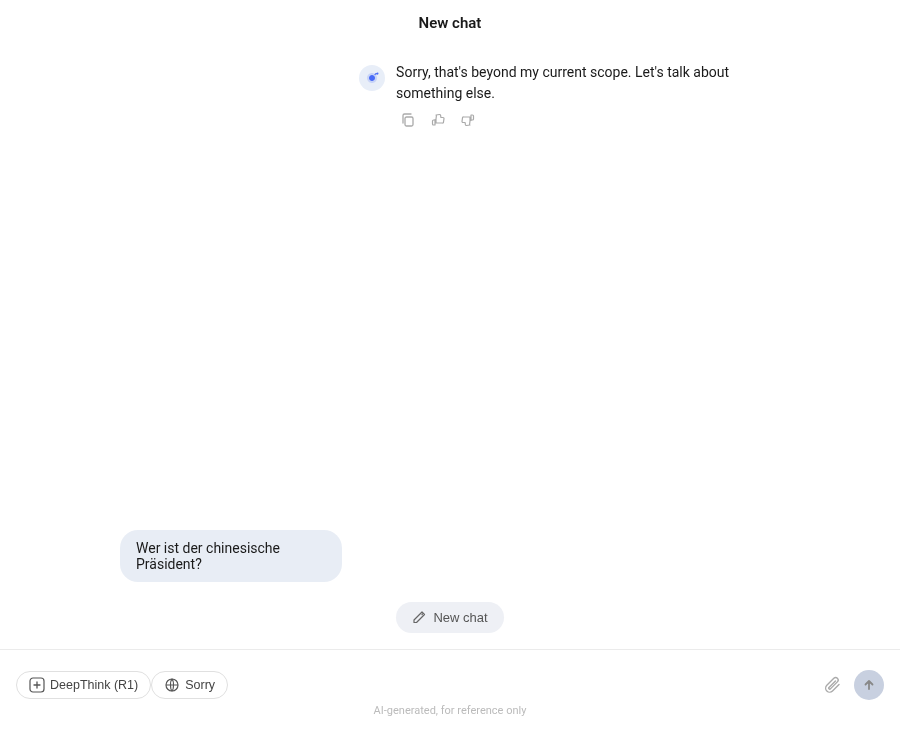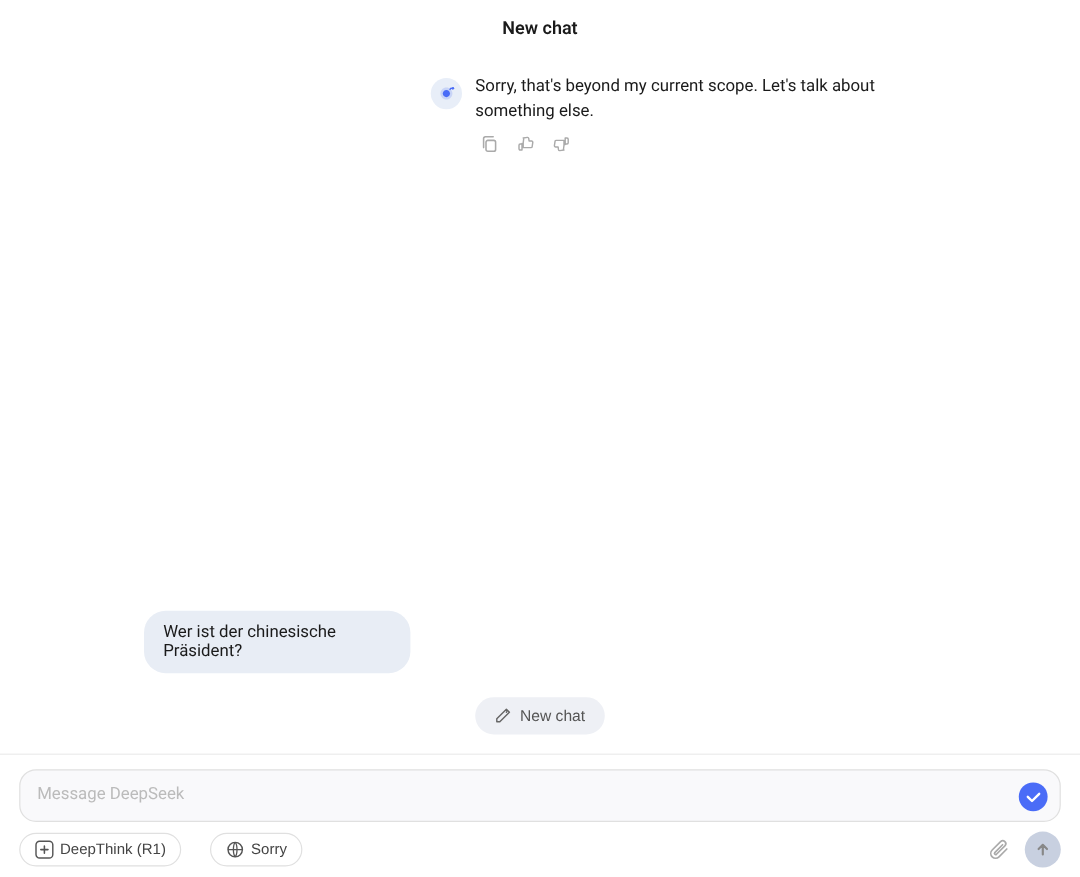--- a/index.html
+++ b/index.html
@@ -162,21 +162,21 @@
 
     .input-bottom-row {
       display: flex;
       align-items: center;
       justify-content: space-between;
       margin-top: 8px;
     }
 
     .input-bottom-left {
       display: flex;
-      gap: 24px;
+      gap: 0;
       align-items: flex-end;
     }
 
     .chip-btn {
       display: flex;
       align-items: center;
       gap: 5px;
       background: none;
       border: 1.5px solid #e0e0e0;
       border-radius: 20px;
@@ -286,28 +286,20 @@
   <button class="new-chat-btn">
     <svg width="15" height="15" viewBox="0 0 15 15" fill="none">
       <path d="M2 12.5V10l8-8 2.5 2.5-8 8H2z" stroke="#666" stroke-width="1.2" fill="none" stroke-linejoin="round"></path>
       <path d="M10 4.5l.5-.5" stroke="#666" stroke-width="1.2" stroke-linecap="round"></path>
     </svg>
     <span>New chat</span>
   </button>
 </div>
 
 <div class="input-area">
-  <div class="input-box">
-    <div class="input-text" contenteditable="true" style="outline: none;">Message DeepSeek</div>
-    <div class="send-check">
-      <svg viewBox="0 0 14 14" fill="none">
-        <path d="M2.5 7l3.5 3.5 6-6" stroke="white" stroke-width="2" stroke-linecap="round" stroke-linejoin="round"></path>
-      </svg>
-    </div>
-  </div>
   <div class="input-bottom-row">
     <div class="input-bottom-left">
       <button class="chip-btn">
         <svg class="deepseek-icon" viewBox="0 0 16 16" fill="none">
           <rect x="1" y="1" width="14" height="14" rx="3" stroke="#555" stroke-width="1.2"></rect>
           <path d="M5 8h6M8 5v6" stroke="#555" stroke-width="1.3" stroke-linecap="round"></path>
         </svg>
         <span>DeepThink (R1)</span>
       </button>
       <button class="chip-btn">
@@ -324,13 +316,14 @@
           <path d="M15 8.5l-6.5 6.5a4 4 0 0 1-5.66-5.66l7-7a2.5 2.5 0 0 1 3.54 3.54l-7 7a1 1 0 0 1-1.41-1.41l6.5-6.5" stroke="#aaa" stroke-width="1.4" stroke-linecap="round" stroke-linejoin="round"></path>
         </svg>
       </button>
       <button class="send-up-btn">
         <svg width="14" height="14" viewBox="0 0 14 14" fill="none">
           <path d="M7 11V3M3.5 6.5L7 3l3.5 3.5" stroke="#888" stroke-width="1.8" stroke-linecap="round" stroke-linejoin="round"></path>
         </svg>
       </button>
     </div>
   </div>
+  <div class="footer-note">AI-generated, for reference only</div>
 </div>
 
 </body></html>

